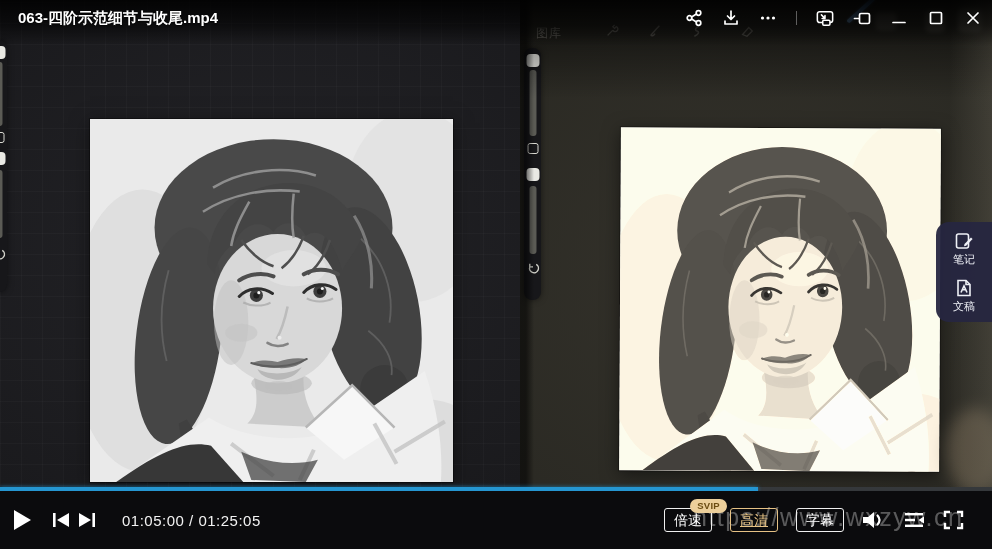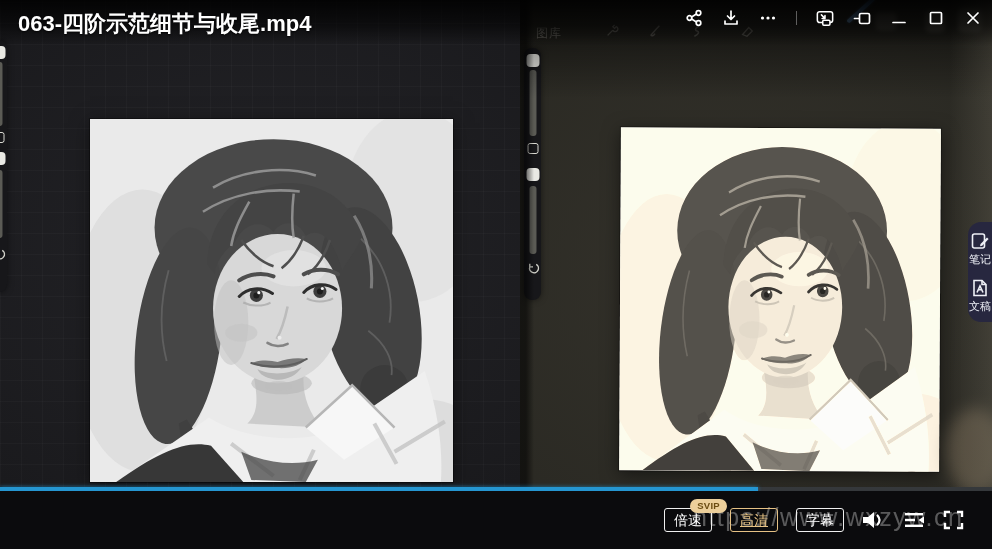--- a/index.html
+++ b/index.html
@@ -42,37 +42,37 @@
   .pc-gallery{position:absolute;left:16px;top:3px;font-size:12px;letter-spacing:1px;}
   .pc-tool{position:absolute;top:2px;width:14px;height:14px;opacity:.8;}
 
   .pencil{position:absolute;left:323px;top:8px;width:36px;height:4px;border-radius:2px;
           background:linear-gradient(90deg,#6f9cc9,#3c6da2);transform:rotate(-42deg);box-shadow:0 0 3px rgba(90,140,190,.6);}
   .blob{position:absolute;background:#979287;border-radius:5px;filter:blur(2px);opacity:.3;}
   .finger{position:absolute;right:-14px;top:408px;width:60px;height:86px;background:#7d6f5a;
           border-radius:50%;filter:blur(8px);opacity:.5;}
 
   
-  .side-panel{position:absolute;right:0;top:222px;width:24px;padding:9px 0 10px;
+  .side-panel{position:absolute;right:0;top:222px;width:56px;padding:9px 0 10px;
       background:rgba(38,38,64,.95);border-radius:13px 0 0 13px;z-index:4;
       display:flex;flex-direction:column;align-items:center;gap:13px;}
   .side-item{display:flex;flex-direction:column;align-items:center;gap:3px;cursor:pointer;}
   .side-item span{font-size:11px;color:#eef0f6;line-height:1;}
   .side-item svg{width:20px;height:20px;stroke:#eef0f6;fill:none;stroke-width:1.6;}
 
   
   .wm-name{position:absolute;right:27px;top:473px;z-index:6;font-size:24px;letter-spacing:1px;
            color:rgba(210,210,210,.6);white-space:nowrap;}
   .wm-url{position:absolute;left:693px;top:12px;z-index:1;font-size:25px;letter-spacing:1.5px;
           color:rgba(170,170,170,.5);white-space:nowrap;}
 
   
   .topbar{position:absolute;left:0;top:0;width:100%;height:46px;z-index:8;
       background:linear-gradient(180deg, rgba(0,0,0,.88) 0%, rgba(0,0,0,.55) 55%, rgba(0,0,0,0) 100%);}
-  .vtitle{position:absolute;left:18px;top:9px;font-size:22px;font-weight:bold;color:#fff;
+  .vtitle{position:absolute;left:18px;top:9px;font-size:15px;font-weight:bold;color:#fff;
           text-shadow:0 1px 2px rgba(0,0,0,.8);}
   .top-icons{position:absolute;right:10px;top:9px;display:flex;align-items:center;gap:19px;}
   .tic{width:18px;height:18px;display:block;cursor:pointer;}
   .tic svg{width:18px;height:18px;stroke:#fff;fill:none;stroke-width:1.7;stroke-linecap:round;stroke-linejoin:round;}
   .tdivider{width:1px;height:14px;background:rgba(255,255,255,.35);}
 
   
   .progress{position:absolute;left:0;top:487px;width:100%;height:4px;background:#35383b;z-index:5;cursor:pointer;}
   .progress .played{height:100%;width:0;background:var(--accent,#2596d1);box-shadow:0 0 4px rgba(37,150,209,.7);}
   .controlbar{position:absolute;left:0;top:491px;width:100%;height:58px;background:#0b0b0d;z-index:5;}
@@ -289,20 +289,40 @@
     </div>
   </div>
 
   <div class="progress">
     <div class="played" style="width: 76.4%;"></div>
   </div>
 
   <div class="controlbar">
     <div class="wm-url">https://www.wxzyw.cn</div>
 
+    <div class="cgroup cg-left">
+      <span class="cic">
+        <svg width="19" height="22" viewBox="0 0 19 22">
+            <polygon points="1,1 18,11 1,21"></polygon>
+          </svg>
+      </span>
+      <span class="cic" style="margin-left:4px">
+        <svg width="18" height="16" viewBox="0 0 18 16">
+            <rect x="1" y="1" width="2.6" height="14"></rect>
+            <polygon points="17,1 5,8 17,15"></polygon>
+          </svg>
+      </span>
+      <span class="cic" style="margin-left:-8px">
+        <svg width="18" height="16" viewBox="0 0 18 16">
+            <polygon points="1,1 13,8 1,15"></polygon>
+            <rect x="14.4" y="1" width="2.6" height="14"></rect>
+          </svg>
+      </span>
+      <span class="time"><span>01:05:00</span><span> / </span><span>01:25:05</span></span>
+    </div>
 
     <div class="cgroup cg-right">
       <span class="pbtn white">
         <span>倍速</span>
         <span class="svip">SVIP</span>
       </span>
       <span class="pbtn gold">
         <span>高清</span>
       </span>
       <span class="pbtn white">

